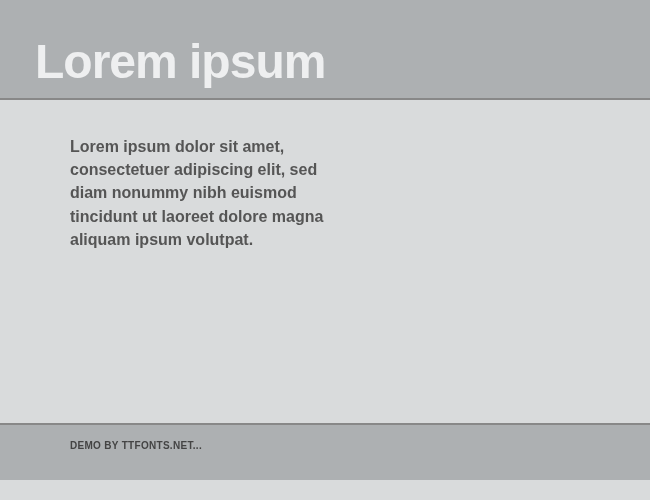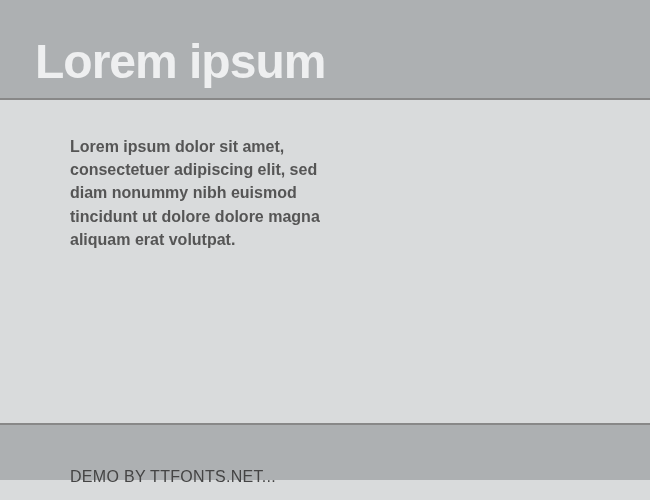--- a/index.html
+++ b/index.html
@@ -44,34 +44,33 @@
       font-stretch: condensed;
     }
     .footer {
       background: #adb0b2;
       height: 57px;
       padding: 15px 70px;
       border-top: 2px solid #888;
     }
     .footer-text {
       color: #444;
-      font-size: 16px;
-      font-weight: 400;
+      font-size: 10px;
+      font-weight: 700;
       text-transform: uppercase;
       letter-spacing: 0.3px;
       font-stretch: condensed;
-      margin-top: 28px;
     }
   </style>
 </head>
 <body>
 
 <div class="header">
   <h1 class="page-title">Lorem ipsum</h1>
 </div>
 
 <div class="content">
-  <p class="body-text">Lorem ipsum dolor sit amet, consectetuer adipiscing elit, sed diam nonummy nibh euismod tincidunt ut dolore dolore magna aliquam erat volutpat.</p>
+  <p class="body-text">Lorem ipsum dolor sit amet, consectetuer adipiscing elit, sed diam nonummy nibh euismod tincidunt ut laoreet dolore magna aliquam ipsum volutpat.</p>
 </div>
 
 <div class="footer">
   <p class="footer-text">DEMO BY TTFONTS.NET...</p>
 </div>
 
 </body></html>

